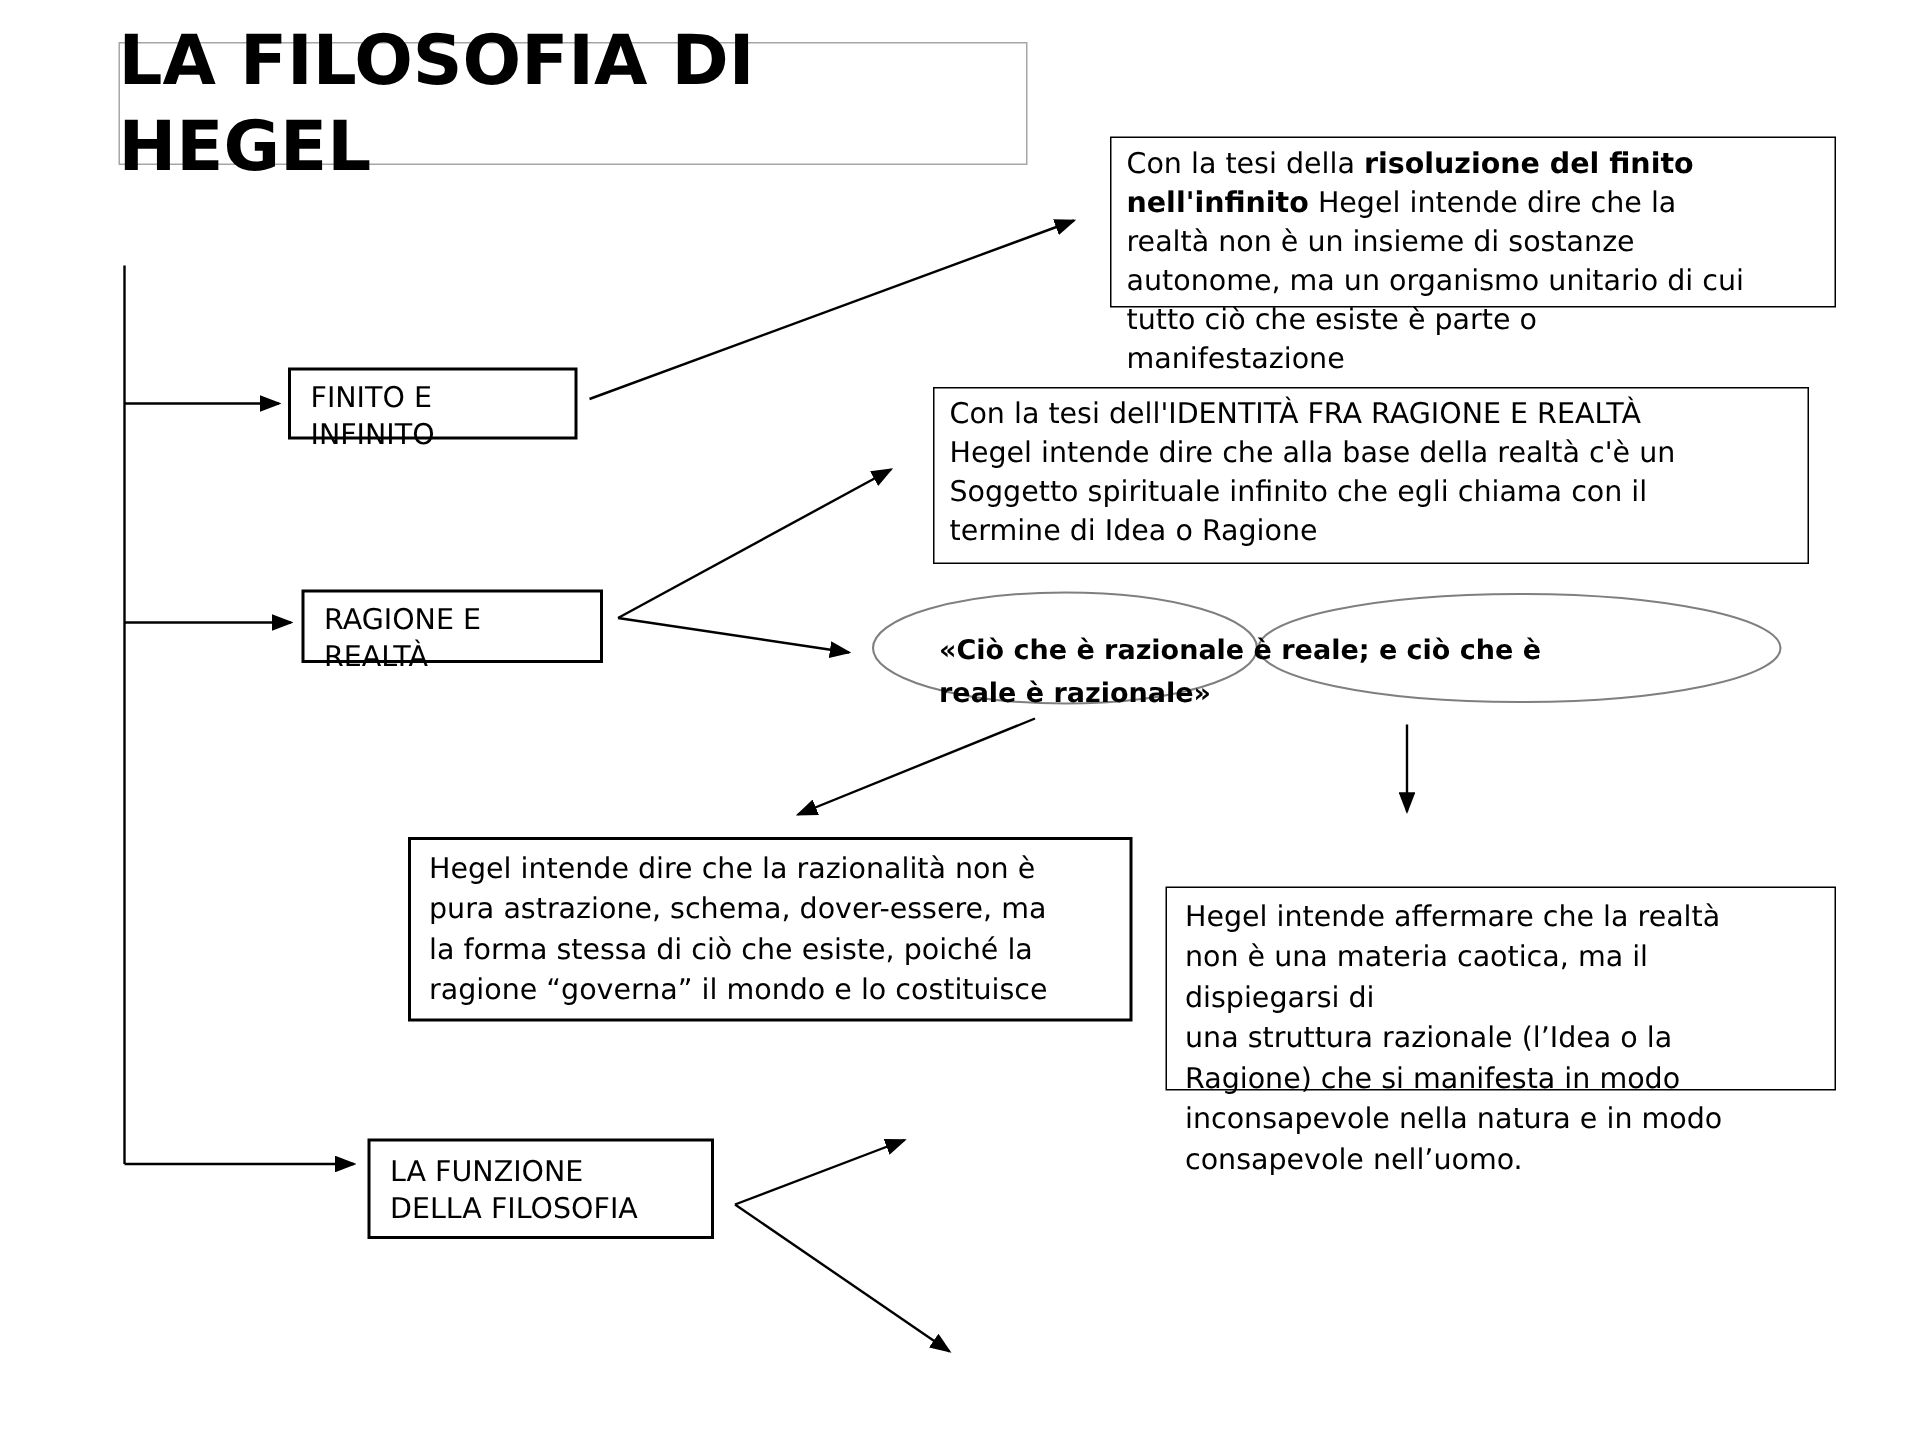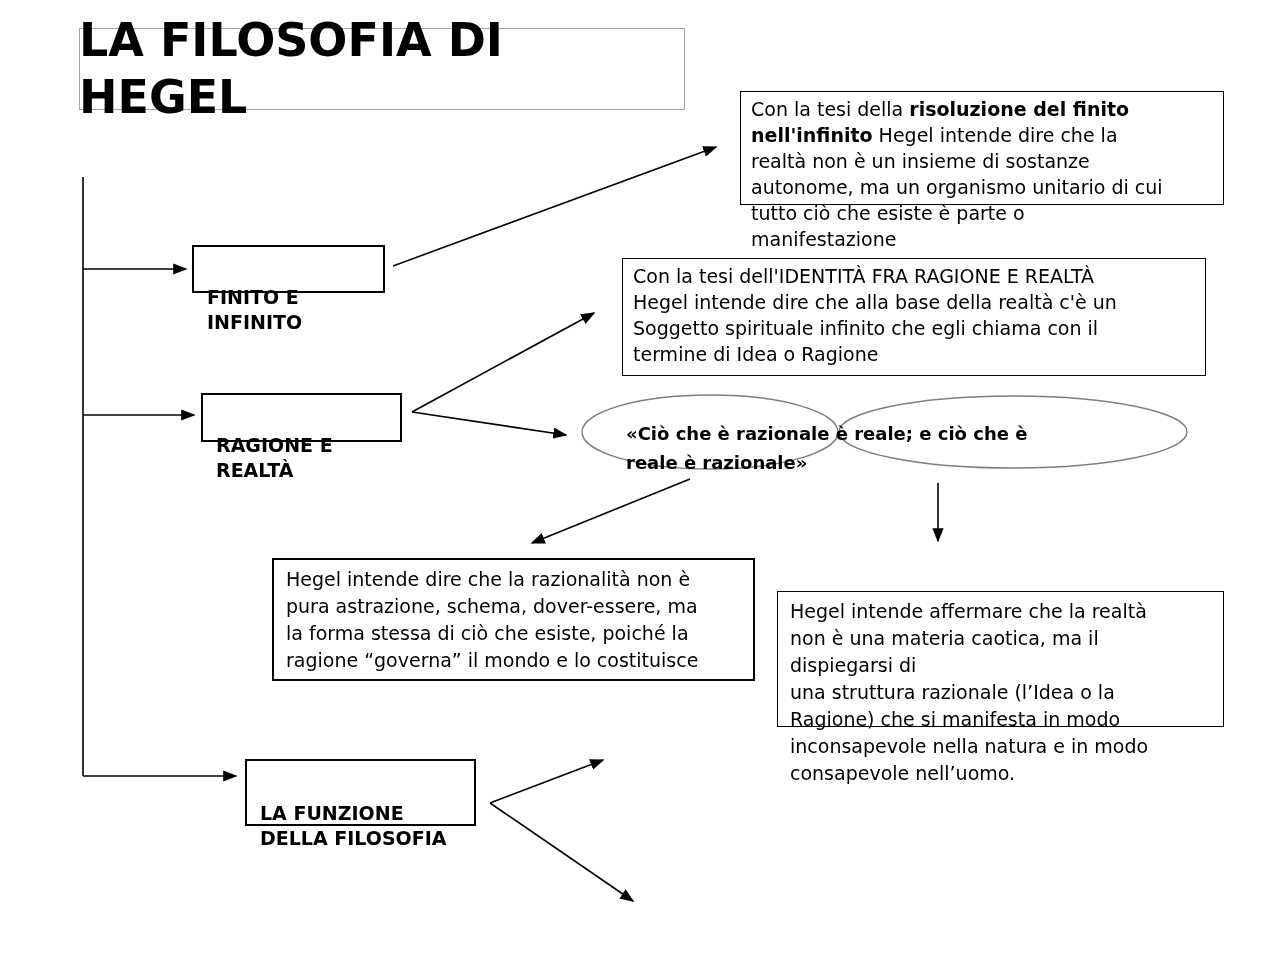--- a/index.html
+++ b/index.html
@@ -9,21 +9,21 @@
     overflow:hidden;
     background:#ffffff;
     font-family:"DejaVu Sans", sans-serif;
     color:#000;
   }
   #connector-layer{position:absolute;left:0;top:0;z-index:0;}
   .box{position:absolute;box-sizing:border-box;border:1.5px solid #000;background:transparent;z-index:1;}
   .box.thick{border-width:2.5px;}
   .box.gray{border-color:#a6a6a6;}
   .txt{white-space:pre;font-size:19px;line-height:26px;}
-  .label{white-space:pre;font-weight:bold;font-size:19px;line-height:25px;margin-top:32px;}
+  .label{white-space:pre;font-weight:normal;font-size:19px;line-height:25px;}
   b{font-weight:bold;}
 
   
   #title-box{left:79px;top:28px;width:606px;height:82px;}
   #title-text{position:absolute;left:79px;top:12px;width:606px;text-align:left;
     font-weight:bold;font-size:46px;line-height:57px;white-space:pre;z-index:2;}
 
   
   #capisaldi-box{left:82px;top:138px;width:265px;height:41px;}
   #capisaldi-box .txt{padding:4px 0 0 10px;line-height:24px;}

